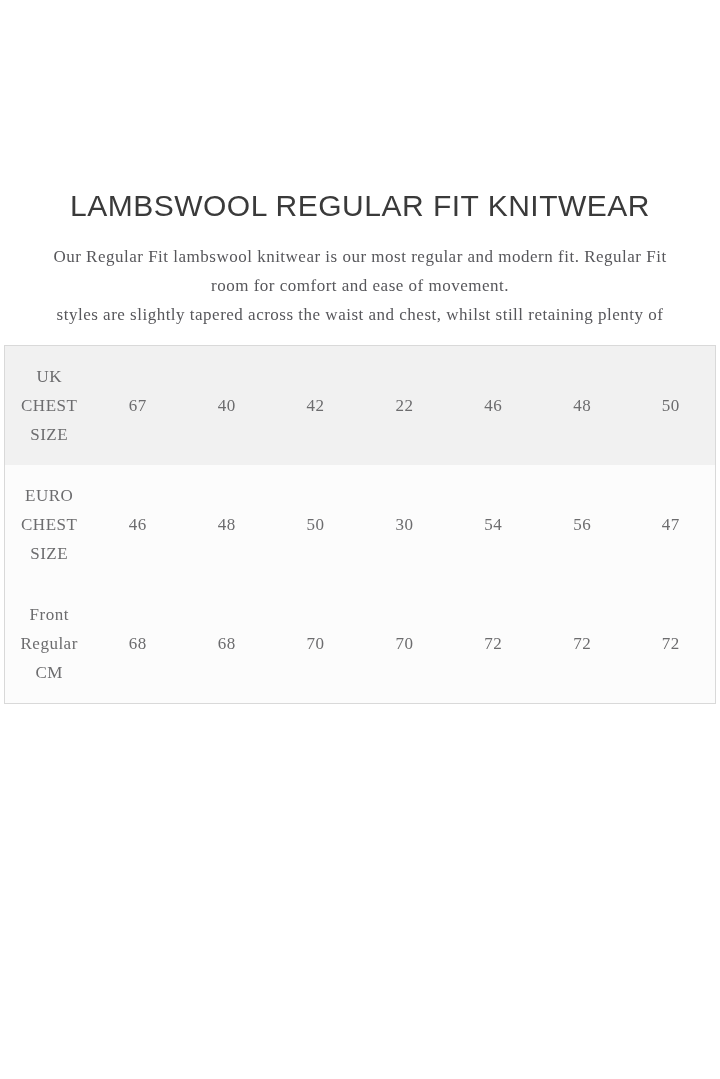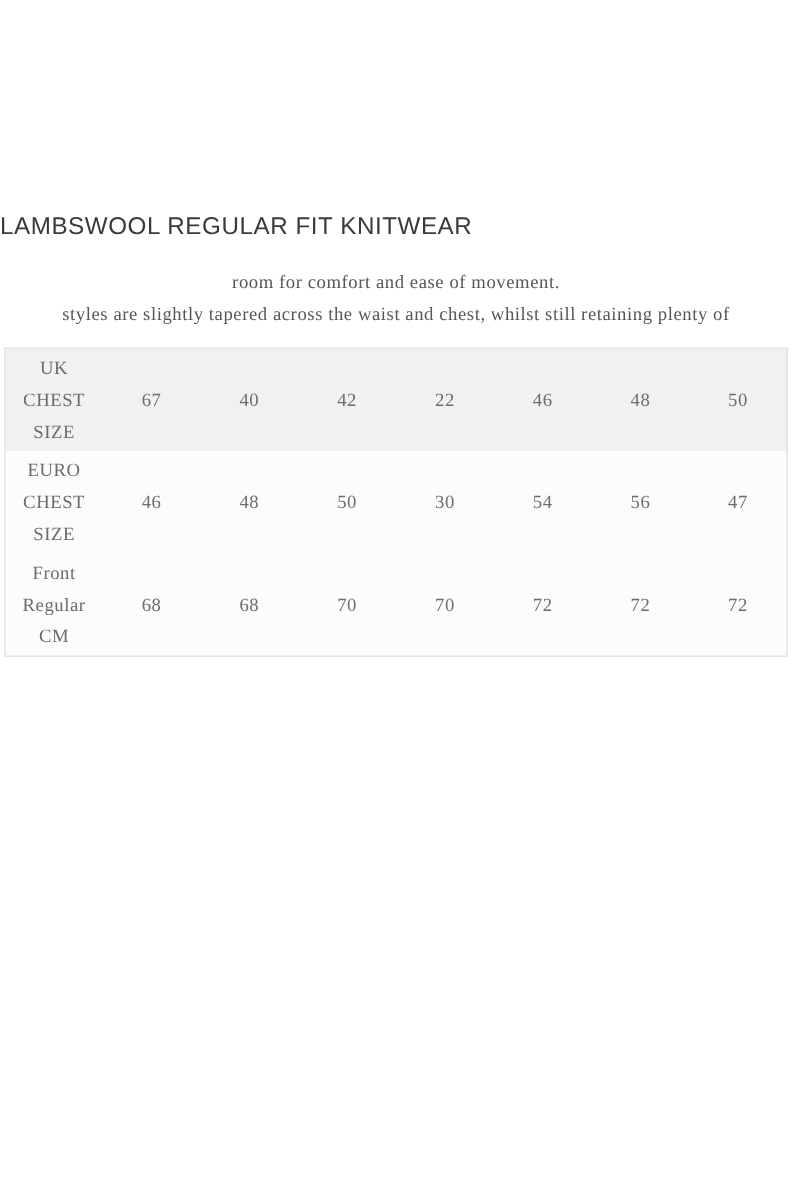--- a/index.html
+++ b/index.html
@@ -15,24 +15,24 @@
   html,body{margin:0;padding:0;}
   body{
     width:720px;height:1079px;
     background:var(--page-bg);
     font-family:"Liberation Serif", serif;
     overflow:hidden;
   }
   .page{padding-top:192px;}
   .title{
     margin:0 0 22px 0;
-    text-align:left;
+    text-align:center;
     font-family:"Liberation Sans", sans-serif;
     font-weight:400;
-    font-size:22px;
+    font-size:30px;
     line-height:28px;
     letter-spacing:0.5px;
     color:var(--title-color);
   }
   .description{
     margin:0 auto;
     text-align:center;
     font-size:17px;
     line-height:29px;
     letter-spacing:0.5px;
@@ -41,40 +41,41 @@
   .description .line{display:block;white-space:nowrap;}
   .size-table{
     width:712px;
     margin:16px auto 0 auto;
     border-collapse:collapse;
     border:1px solid var(--table-border);
     table-layout:fixed;
   }
   .size-table td{
     width:12.5%;
-    padding:3px 2px;
+    padding:16px 2px;
     text-align:center;
     vertical-align:middle;
     font-size:17px;
     line-height:29px;
     letter-spacing:0.5px;
     color:var(--table-text);
   }
   tr.row-odd{background:var(--row-odd);}
   tr.row-even{background:var(--row-even);}
   .label-text{display:inline-block;max-width:60px;}
 </style>
 </head>
 <body>
 
 <div class="page">
 
   <h1 class="title">LAMBSWOOL REGULAR FIT KNITWEAR</h1>
 
   <p class="description">
+    <span class="line">Our Regular Fit lambswool knitwear is our most regular and modern fit. Regular Fit</span>
     <span class="line">room for comfort and ease of movement.</span>
     <span class="line">styles are slightly tapered across the waist and chest, whilst still retaining plenty of</span>
   </p>
 
   <table class="size-table">
     <tbody id="size-table-body">
         <tr class="row-odd">
           <td><span class="label-text">UK CHEST SIZE</span></td>
           <td>67</td>
           <td>40</td>

